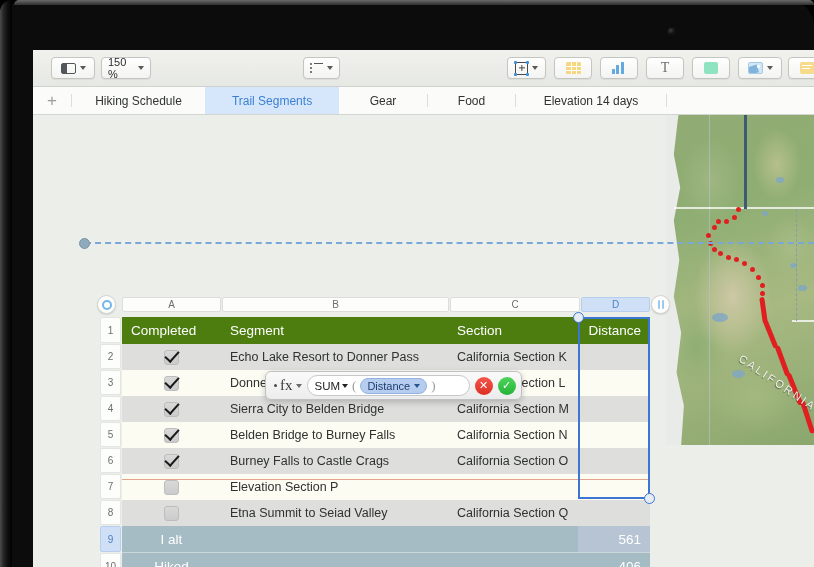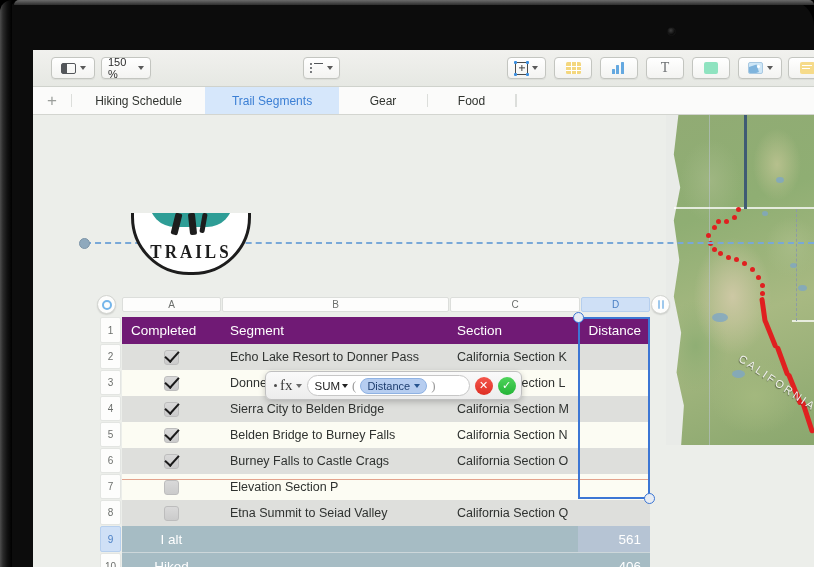--- a/index.html
+++ b/index.html
@@ -256,21 +256,21 @@
   
   #grid { position: absolute; left: 29px; top: 32px; width: 528px; }
   .row { display: flex; position: relative; }
   .cell { display: flex; align-items: center; padding: 0 9px; font-size: 12.5px; color: #2f3230;
           overflow: hidden; white-space: nowrap; cursor: default; }
   .c-a { width: 99px; justify-content: center; }
   .c-b { width: 227px; }
   .c-c { width: 130px; }
   .c-d { width: 72px; justify-content: flex-end; }
 
-  .row.header { height: 27px; background: #701a75; }
+  .row.header { height: 27px; background: #4d7c0f; }
   .row.header .cell { color: #ffffff; font-size: 13.5px; }
   .row.header .c-a { justify-content: flex-start; }
 
   .row.body { height: 26px; }
   .row.body.odd  { background: #dedfdc; }
   .row.body.even { background: #fcfcf3; }
   .row.body .c-d { background: rgba(0,0,0,0); margin-top: 34px; }
 
   .row.body.odd  .c-d { background: #c3cbd9; }
   .row.body.even .c-d { background: #bef264; }
@@ -429,20 +429,21 @@
 
     <div id="tabbar">
       <div id="tab-add">+</div>
       <div class="tab-sep"></div>
       <div class="tab" id="tab-hiking">Hiking Schedule</div>
       <div class="tab active" id="tab-trail">Trail Segments</div>
       <div class="tab" id="tab-gear">Gear</div>
       <div class="tab-sep"></div>
       <div class="tab" id="tab-food">Food</div>
       <div class="tab-sep"></div>
+      <div class="tab" id="tab-elev">Elevation 14 days</div>
       <div class="tab-sep"></div>
     </div>
 
     <div id="canvas">
 
       <div id="map">
         <div class="terrain"></div>
         <div class="lake" style="left:46px;top:198px;width:16px;height:9px"></div>
         <div class="lake" style="left:110px;top:62px;width:8px;height:6px"></div>
         <div class="lake" style="left:124px;top:148px;width:7px;height:5px"></div>
@@ -479,28 +480,20 @@
         <div class="trail-line" style="left:114px;top:230px;height:32px;transform:rotate(-20deg)"></div>
         <div class="trail-line" style="left:126px;top:257px;height:34px;transform:rotate(-22deg)"></div>
         <div class="trail-line" style="left:139px;top:285px;height:34px;transform:rotate(-18deg)"></div>
 
         <div class="ca-label">CALIFORNIA</div>
       </div>
 
       <div id="guide"></div>
       <div id="guide-dot"></div>
 
-      <div id="logo">
-        <div class="badge"></div>
-        <div class="teal"></div>
-        <div class="mark" style="left:42px;top:0;width:7px;height:22px;transform:rotate(14deg)"></div>
-        <div class="mark" style="left:58px;top:0;width:7px;height:22px;transform:rotate(-6deg)"></div>
-        <div class="mark" style="left:70px;top:0;width:5px;height:20px;transform:rotate(10deg)"></div>
-        <div class="trails-text">TRAILS</div>
-      </div>
 
       <div id="table-wrap">
 
         <div class="handle" id="h-select">
           <span class="ring"></span>
         </div>
         <div class="handle" id="h-addcol">
           <span class="bars">
               <i></i>
               <i></i>

